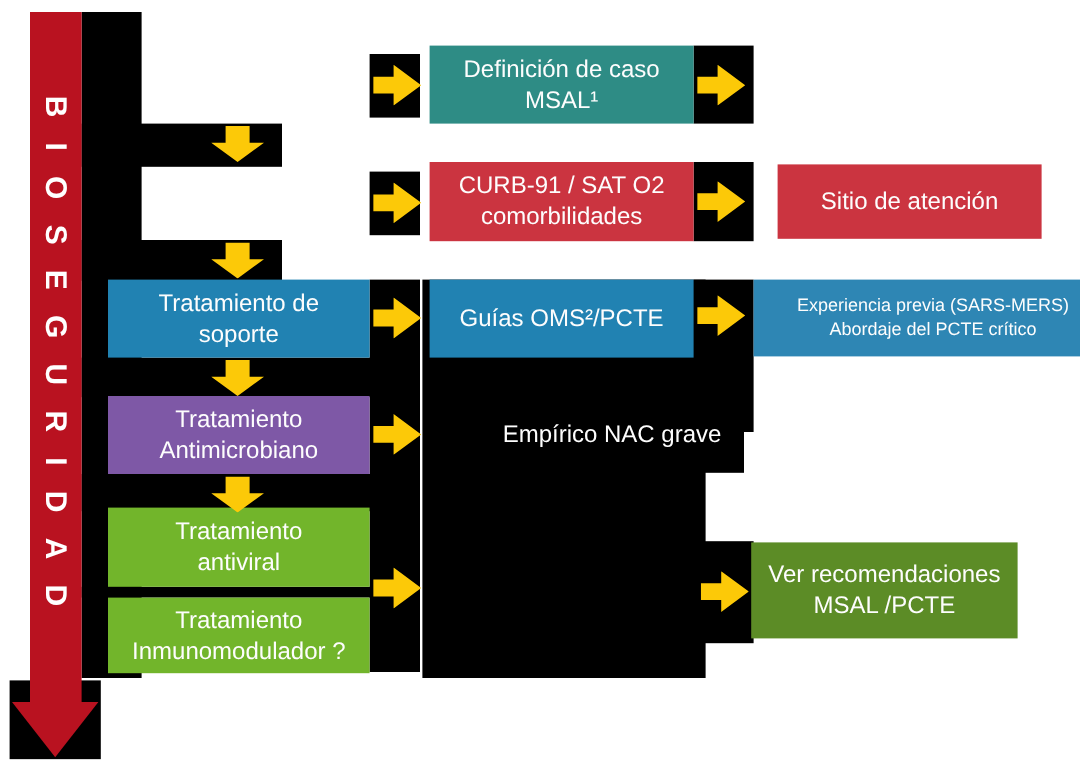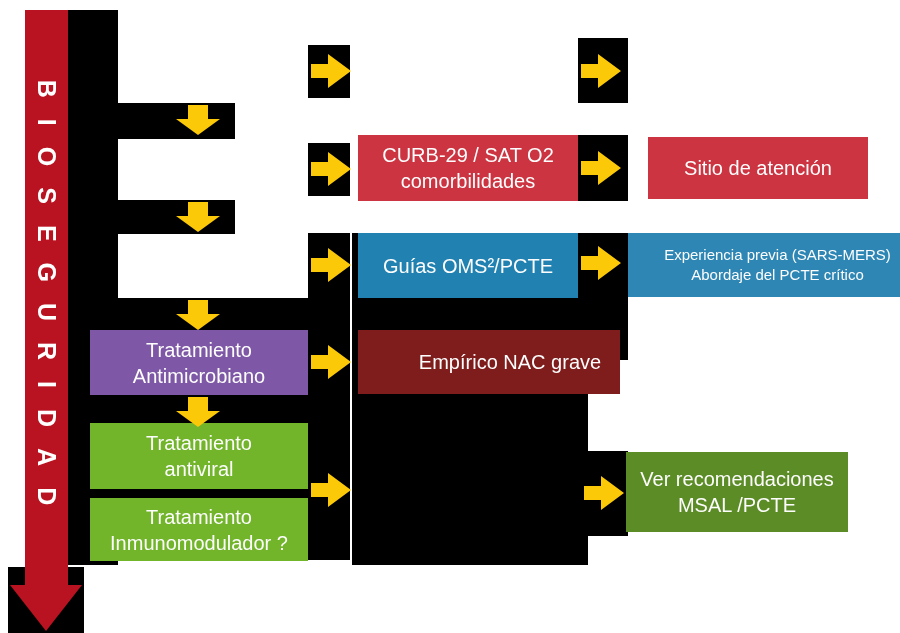--- a/index.html
+++ b/index.html
@@ -14,21 +14,21 @@
     white-space:pre-line;
   }
   .box.small{font-size:15px;line-height:1.35;}
   .teal-light{background:#4cb9ac;}
   .teal-dark{background:#2e8c85;}
   .red-bright{background:#dd3a45;}
   .red-dark{background:#cb3440;}
   .blue{background:#2182b2;}
   .blue-light{background:#2e86b4;padding-left:16px;}
   .purple-light{background:#7e58a6;}
-  .purple-dark{background:#7f1d1d;padding-left:42px;}
+  .purple-dark{background:#000000;padding-left:42px;}
   .green-light{background:#72b52b;}
   .green-dark{background:#5c8c26;}
   .arrow{position:absolute;}
   .arrow svg{display:block;}
   #shaft{position:absolute;left:25px;top:10px;width:43px;height:575px;background:#b91220;}
   #arrowhead{
     position:absolute;left:10px;top:585px;width:0;height:0;
     border-left:36px solid transparent;border-right:36px solid transparent;
     border-top:46px solid #b91220;
   }
@@ -56,25 +56,29 @@
   <div class="blk" style="left:352px;top:233px;width:236px;height:332px;"></div>
   <div class="blk" style="left:578px;top:38px;width:50px;height:65px;"></div>
   <div class="blk" style="left:578px;top:135px;width:50px;height:66px;"></div>
   <div class="blk" style="left:578px;top:233px;width:50px;height:127px;"></div>
   <div class="blk" style="left:583px;top:451px;width:45px;height:85px;"></div>
 
   <div id="shaft"></div>
   <div id="arrowhead"></div>
   <div id="vlabel">BIOSEGURIDAD</div>
 
+  <div class="box teal-dark" style="left:358px;top:38px;width:220px;height:65px;">Definición de caso
+MSAL¹</div>
 
-  <div class="box red-dark" style="left:358px;top:135px;width:220px;height:66px;">CURB-29 / SAT O2
+  <div class="box red-dark" style="left:358px;top:135px;width:220px;height:66px;">CURB-91 / SAT O2
 comorbilidades</div>
   <div class="box red-dark" style="left:628px;top:137px;width:220px;height:62px;margin-left:20px;">Sitio de atención</div>
 
+  <div class="box blue" style="left:90px;top:233px;width:218px;height:65px;">Tratamiento de
+soporte</div>
   <div class="box blue" style="left:358px;top:233px;width:220px;height:65px;">Guías OMS²/PCTE</div>
   <div class="box blue-light small" style="left:628px;top:233px;width:267px;height:64px;">Experiencia previa (SARS-MERS)
 Abordaje del PCTE crítico</div>
 
   <div class="box purple-light" style="left:90px;top:330px;width:218px;height:65px;">Tratamiento
 Antimicrobiano</div>
   <div class="box purple-dark" style="left:358px;top:330px;width:220px;height:64px;">Empírico NAC grave</div>
 
   <div class="box green-light" style="left:90px;top:423px;width:218px;height:66px;">Tratamiento
 antiviral</div>

